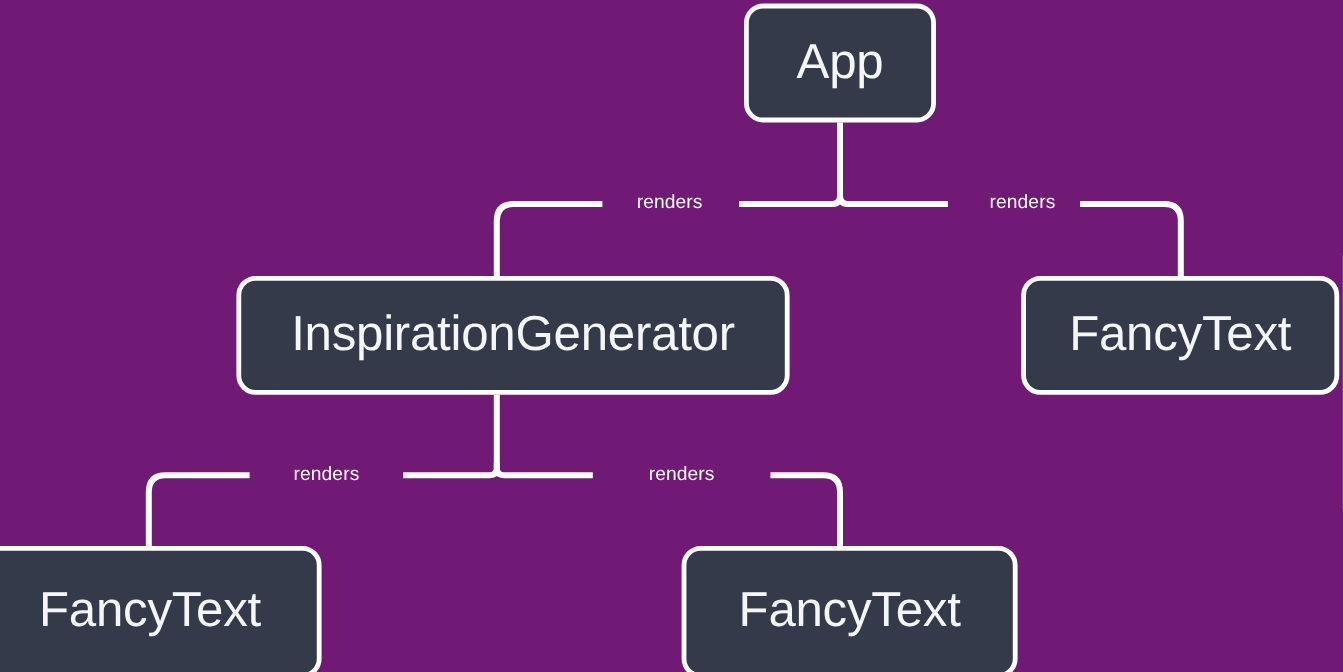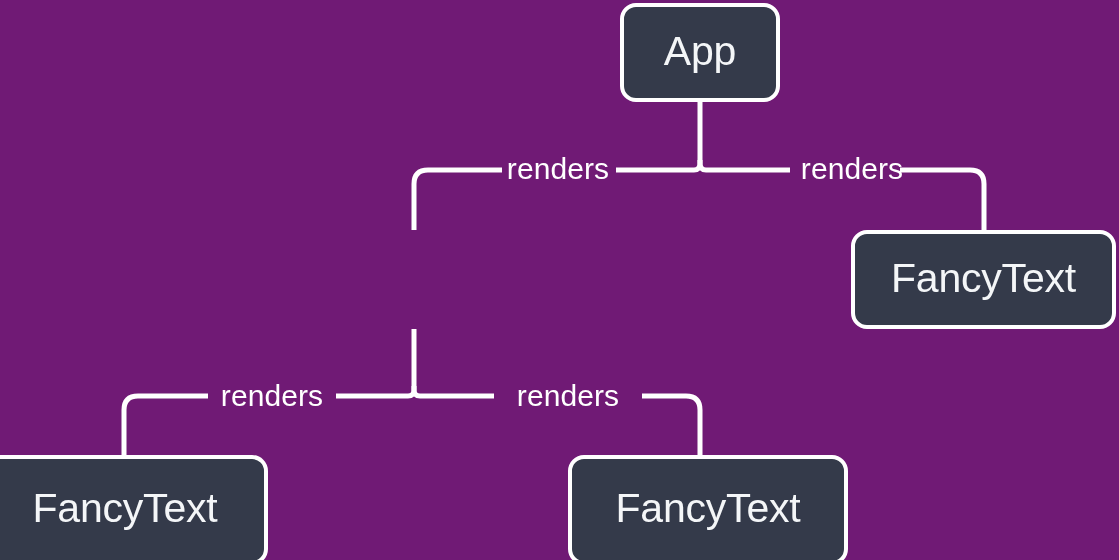--- a/index.html
+++ b/index.html
@@ -44,21 +44,21 @@
     white-space: nowrap;
   }
   .node-label {
     display: block;
     line-height: 1;
     padding-bottom: 3px;
   }
   .edge-label {
     position: absolute;
     color: #ffffff;
-    font-size: 30px;
+    font-size: 16px;
     font-weight: 500;
     letter-spacing: 0.1px;
     white-space: nowrap;
     line-height: 1;
     transform: translate(-50%, -50%);
   }
 
   
   #node-app        { left: 620px; top: 3px;   width: 160px; height: 99px; }
   #node-inspgen    { left: 197px; top: 230px; width: 461px; height: 99px; }
@@ -97,20 +97,23 @@
       <path d="M 208 396 L 138 396 Q 124 396 124 410 L 124 455"></path>
 
       <path d="M 642 396 L 686 396 Q 700 396 700 410 L 700 455"></path>
     </g>
   </svg>
 
   <div class="node" id="node-app">
     <span class="node-label">App</span>
   </div>
 
+  <div class="node" id="node-inspgen">
+    <span class="node-label">InspirationGenerator</span>
+  </div>
 
   <div class="node" id="node-fancy-right">
     <span class="node-label">FancyText</span>
   </div>
 
   <div class="node" id="node-fancy-left">
     <span class="node-label">FancyText</span>
   </div>
 
   <div class="node" id="node-copyright">

